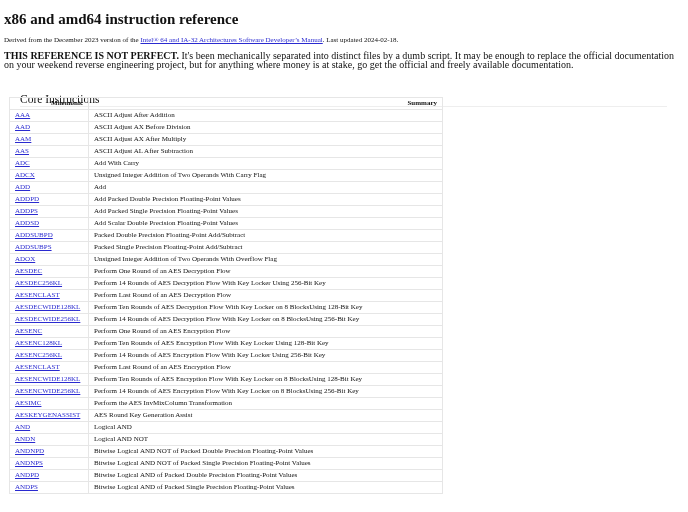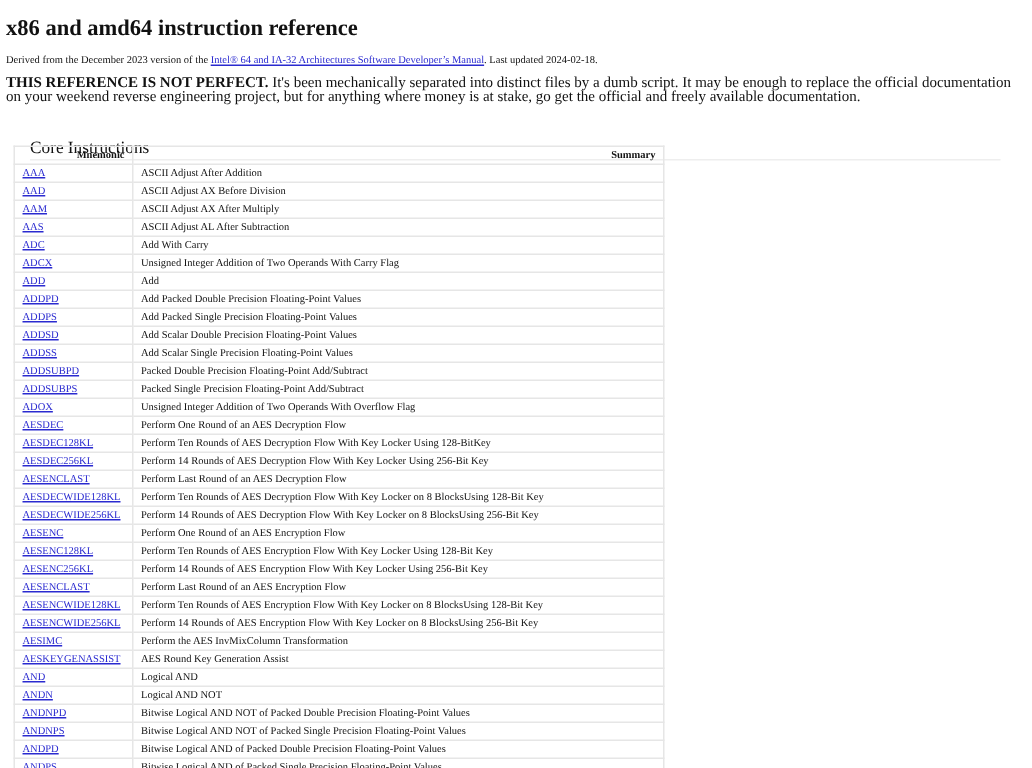--- a/index.html
+++ b/index.html
@@ -88,42 +88,34 @@
         </tr>
         <tr>
           <td class="mn"><a href="#">ADDPS</a></td>
           <td>Add Packed Single Precision Floating-Point Values</td>
         </tr>
         <tr>
           <td class="mn"><a href="#">ADDSD</a></td>
           <td>Add Scalar Double Precision Floating-Point Values</td>
         </tr>
         <tr>
-          <td class="mn"><a href="#">ADDSS</a></td>
-          <td>Add Scalar Single Precision Floating-Point Values</td>
-        </tr>
-        <tr>
           <td class="mn"><a href="#">ADDSUBPD</a></td>
           <td>Packed Double Precision Floating-Point Add/Subtract</td>
         </tr>
         <tr>
           <td class="mn"><a href="#">ADDSUBPS</a></td>
           <td>Packed Single Precision Floating-Point Add/Subtract</td>
         </tr>
         <tr>
           <td class="mn"><a href="#">ADOX</a></td>
           <td>Unsigned Integer Addition of Two Operands With Overflow Flag</td>
         </tr>
         <tr>
           <td class="mn"><a href="#">AESDEC</a></td>
           <td>Perform One Round of an AES Decryption Flow</td>
-        </tr>
-        <tr>
-          <td class="mn"><a href="#">AESDEC128KL</a></td>
-          <td>Perform Ten Rounds of AES Decryption Flow With Key Locker Using 128-BitKey</td>
         </tr>
         <tr>
           <td class="mn"><a href="#">AESDEC256KL</a></td>
           <td>Perform 14 Rounds of AES Decryption Flow With Key Locker Using 256-Bit Key</td>
         </tr>
         <tr>
           <td class="mn"><a href="#">AESENCLAST</a></td>
           <td>Perform Last Round of an AES Decryption Flow</td>
         </tr>
         <tr>

